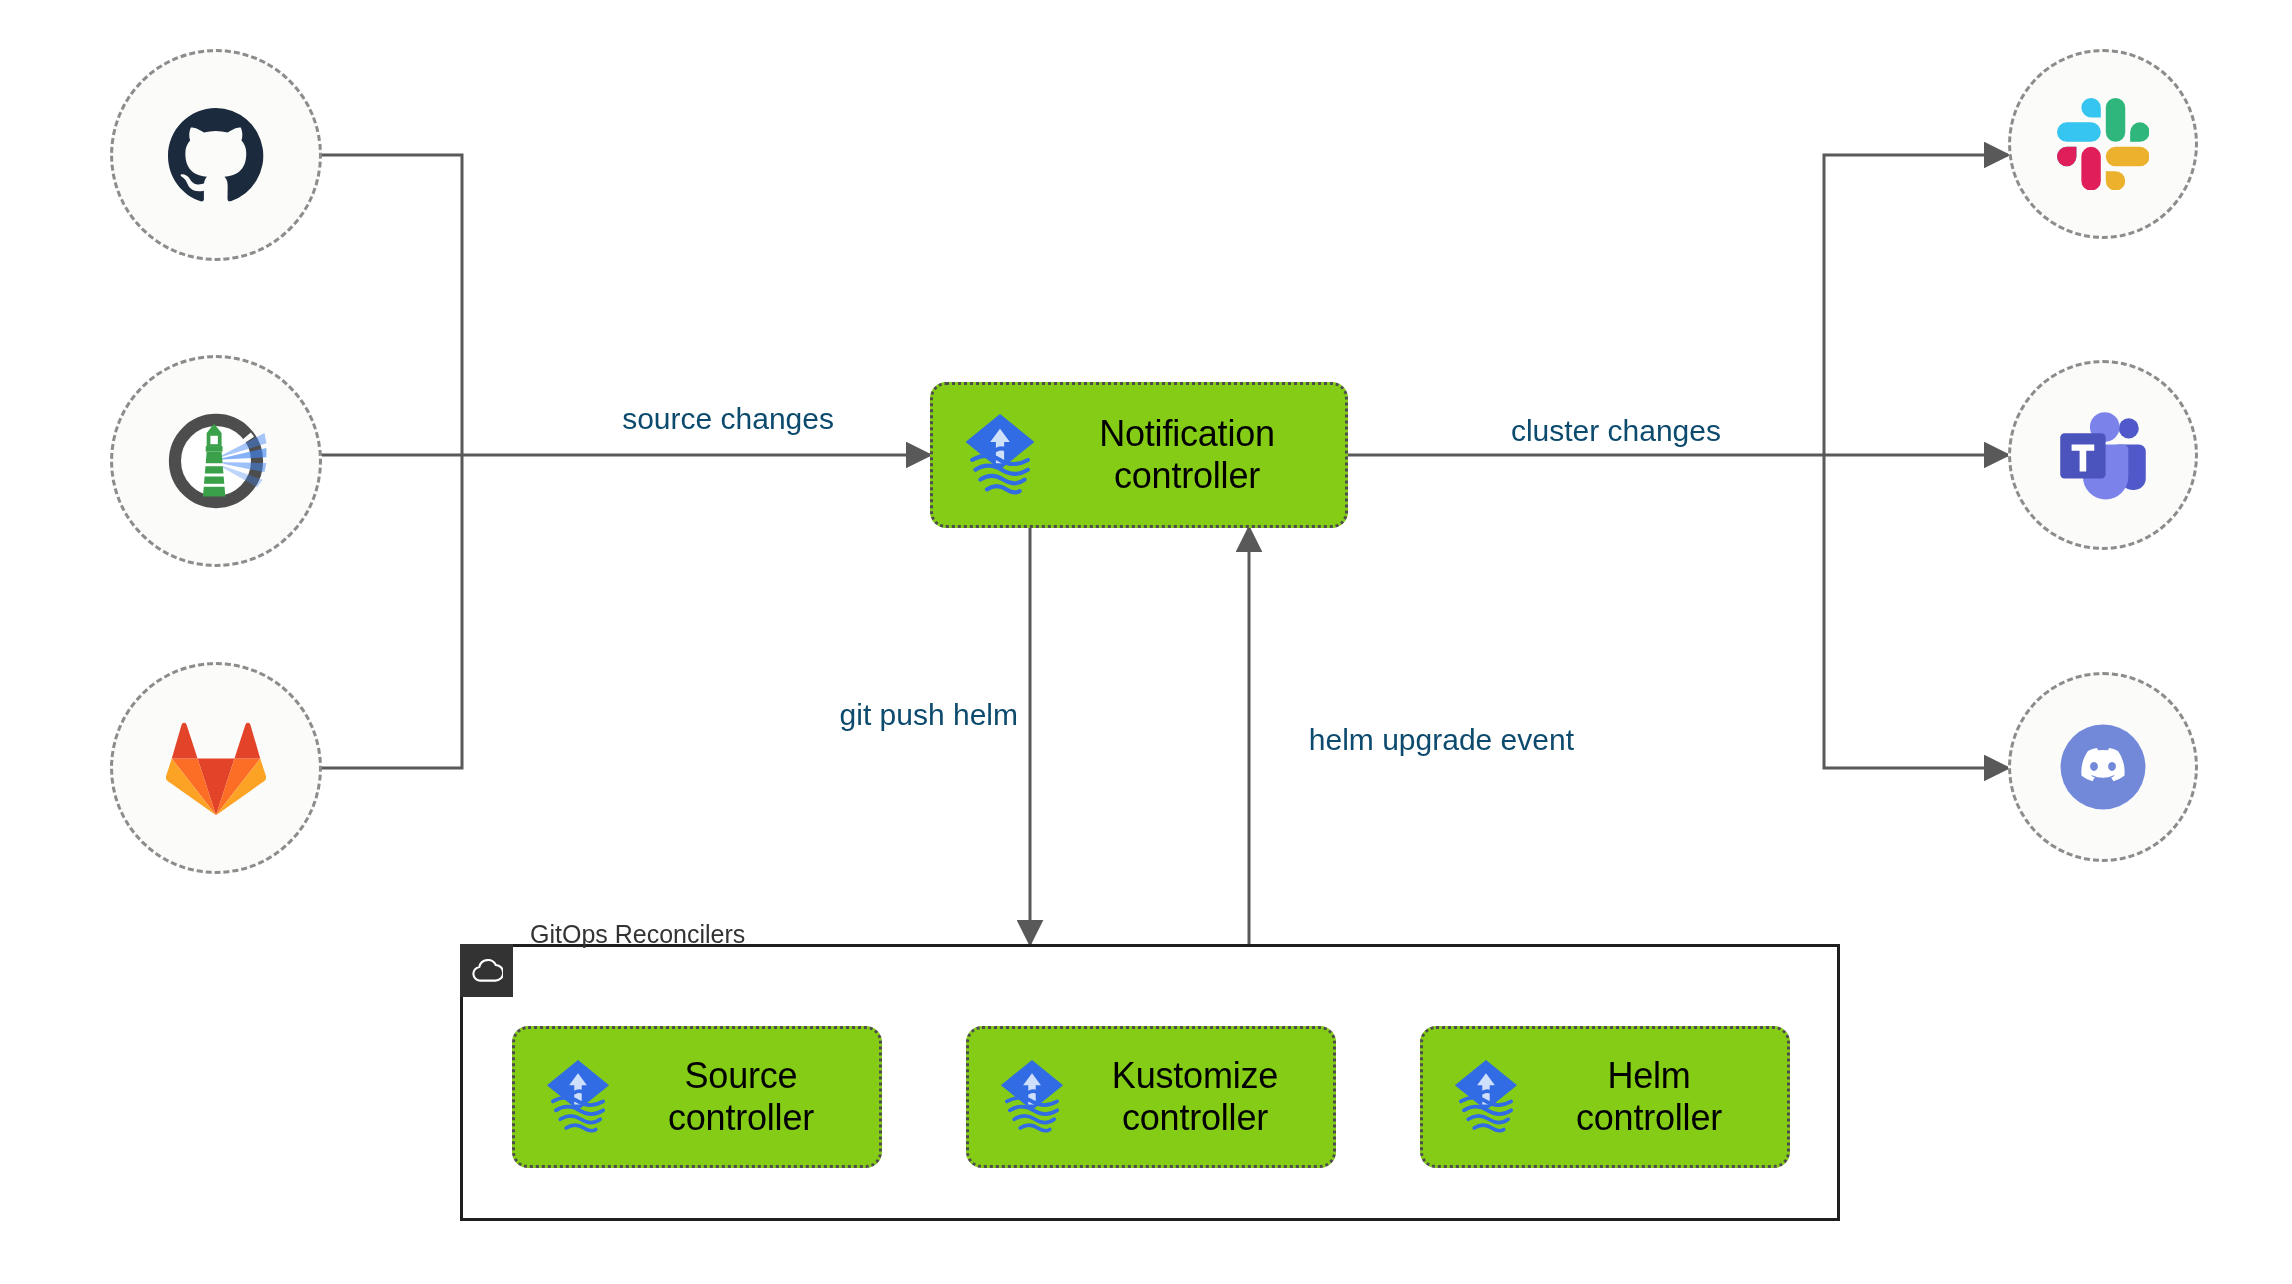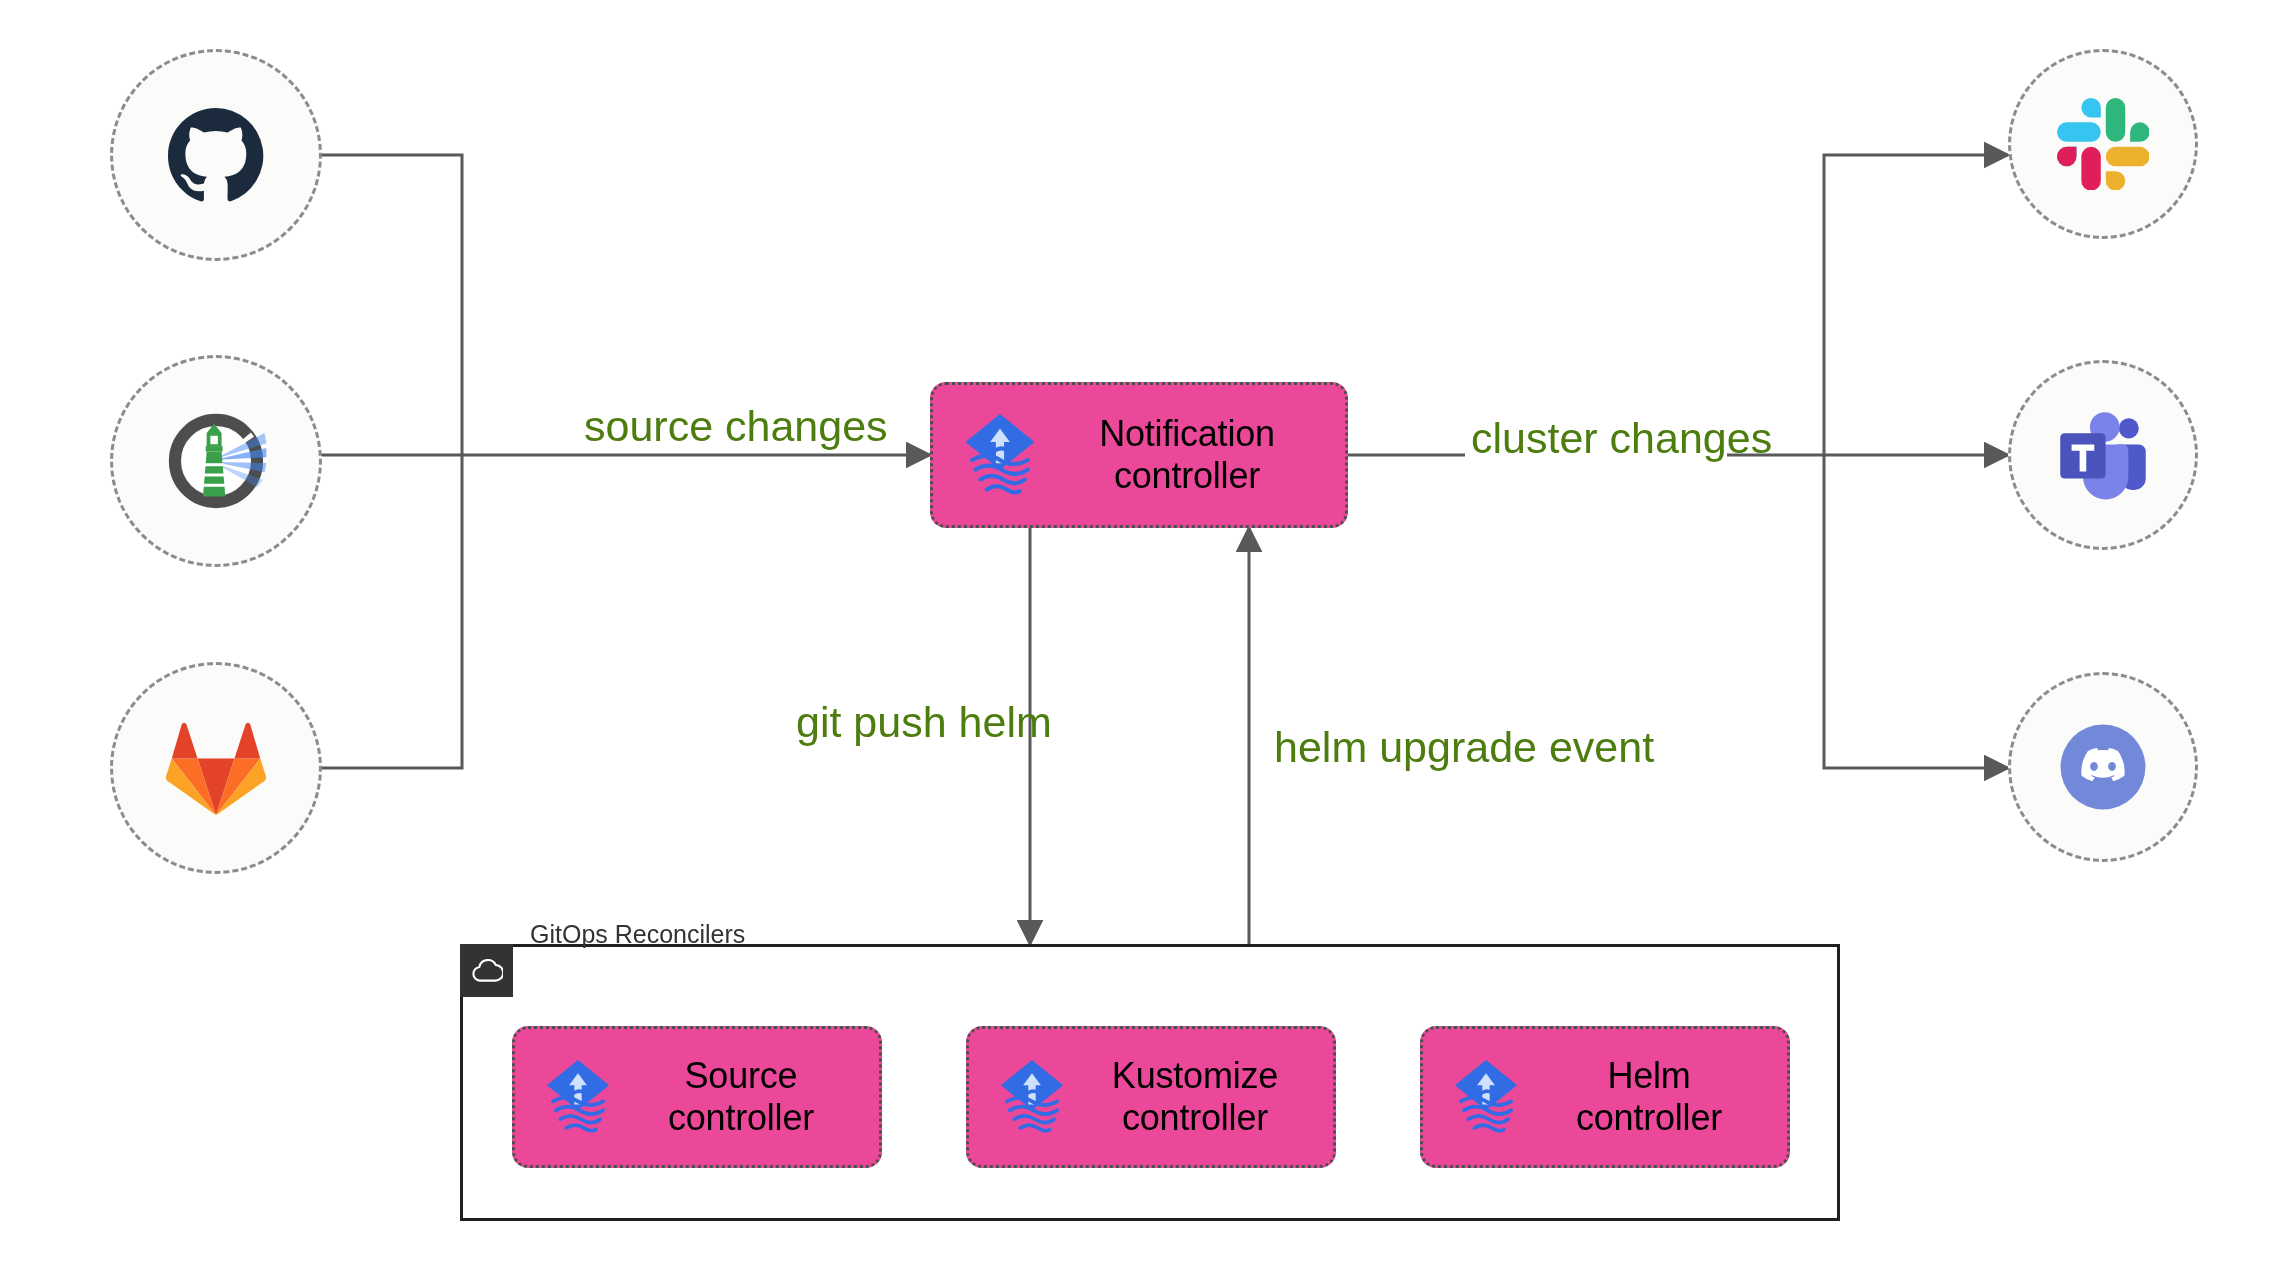--- a/index.html
+++ b/index.html
@@ -38,21 +38,21 @@
     align-items: center;
     justify-content: center;
   }
 
   
   .ctrl-box {
     position: absolute;
     box-sizing: border-box;
     border: 3px dotted #4d4d4d;
     border-radius: 16px;
-    background: #ec4899;
+    background: #84cc16;
     display: flex;
     flex-direction: row;
     align-items: center;
     justify-content: flex-start;
   }
   .ctrl-logo {
     flex: 0 0 auto;
     margin-left: 26px;
     margin-right: 10px;
   }
@@ -85,24 +85,24 @@
   #group-title {
     position: absolute;
     color: #333333;
     font-size: 25px;
     white-space: nowrap;
   }
 
   
   .edge-label {
     position: absolute;
-    color: #4d7c0f;
-    font-size: 43px;
+    color: #0c4a6e;
+    font-size: 30px;
     white-space: nowrap;
-    text-align: center;
+    text-align: right;
     background: #ffffff;
     padding: 0 6px;
   }
 </style>
 </head>
 <body>
 
 <div id="canvas">
 
   <svg id="wires" viewBox="0 0 2292 1284" xmlns="http://www.w3.org/2000/svg">

